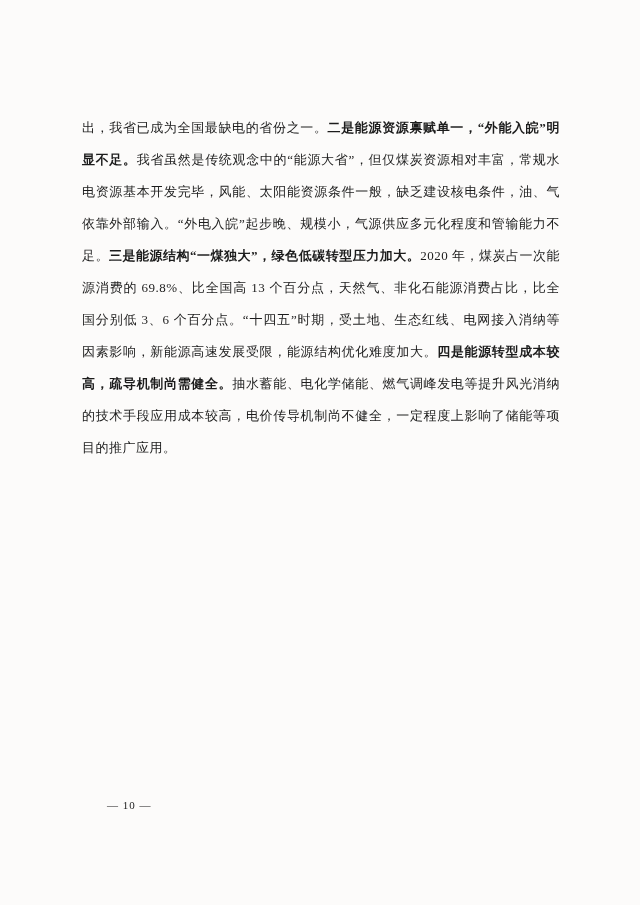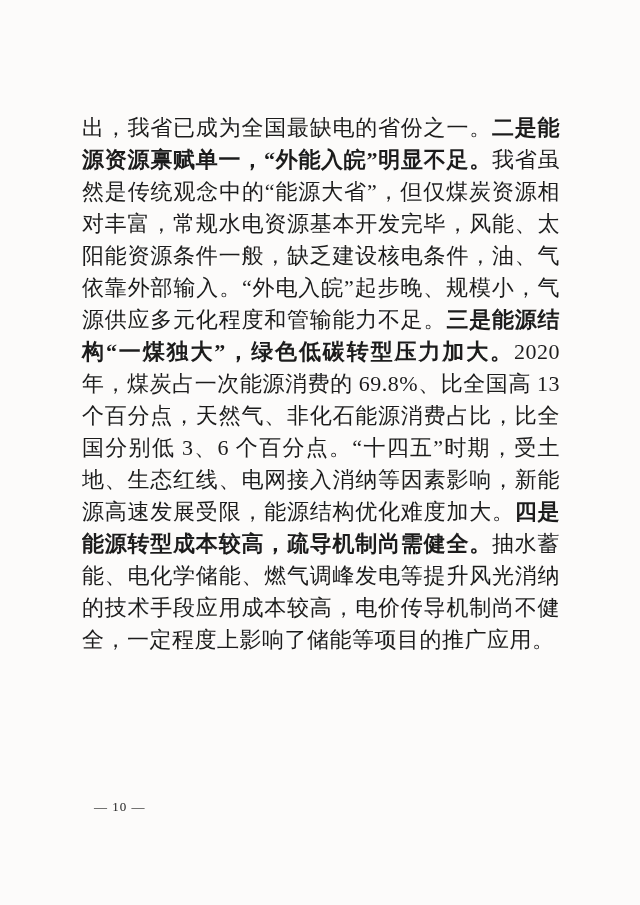--- a/index.html
+++ b/index.html
@@ -22,42 +22,42 @@
   }
   .content {
     position: absolute;
     left: 82px;
     top: 112px;
     width: 478px;
   }
   .para {
     margin: 0;
     padding: 0;
-    font-size: 22px;
+    font-size: 13px;
     line-height: 32px;
     text-align: justify;
     text-align-last: left;
     letter-spacing: 0.5px;
     word-break: normal;
     color: #1c1c1c;
   }
   .para.indent {
     text-indent: 36px;
   }
   .seg {
     font-weight: 400;
   }
   .seg.bold {
     font-weight: 700;
   }
   .footer {
     position: absolute;
-    left: 94px;
+    left: 107px;
     top: 799px;
-    font-size: 13px;
+    font-size: 11px;
     letter-spacing: 1px;
     color: #222;
   }
 </style>
 </head>
 <body>
 
 <div class="page">
   <div class="content" id="doc-content">
       <p class="para"><span class="seg">出，我省已成为全国最缺电的省份之一。</span><span class="seg bold">二是能源资源禀赋单一，“外能入皖”明显不足。</span><span class="seg">我省虽然是传统观念中的“能源大省”，但仅煤炭资源相对丰富，常规水电资源基本开发完毕，风能、太阳能资源条件一般，缺乏建设核电条件，油、气依靠外部输入。“外电入皖”起步晚、规模小，气源供应多元化程度和管输能力不足。</span><span class="seg bold">三是能源结构“一煤独大”，绿色低碳转型压力加大。</span><span class="seg">2020 年，煤炭占一次能源消费的 69.8%、比全国高 13 个百分点，天然气、非化石能源消费占比，比全国分别低 3、6 个百分点。“十四五”时期，受土地、生态红线、电网接入消纳等因素影响，新能源高速发展受限，能源结构优化难度加大。</span><span class="seg bold">四是能源转型成本较高，疏导机制尚需健全。</span><span class="seg">抽水蓄能、电化学储能、燃气调峰发电等提升风光消纳的技术手段应用成本较高，电价传导机制尚不健全，一定程度上影响了储能等项目的推广应用。</span></p>

